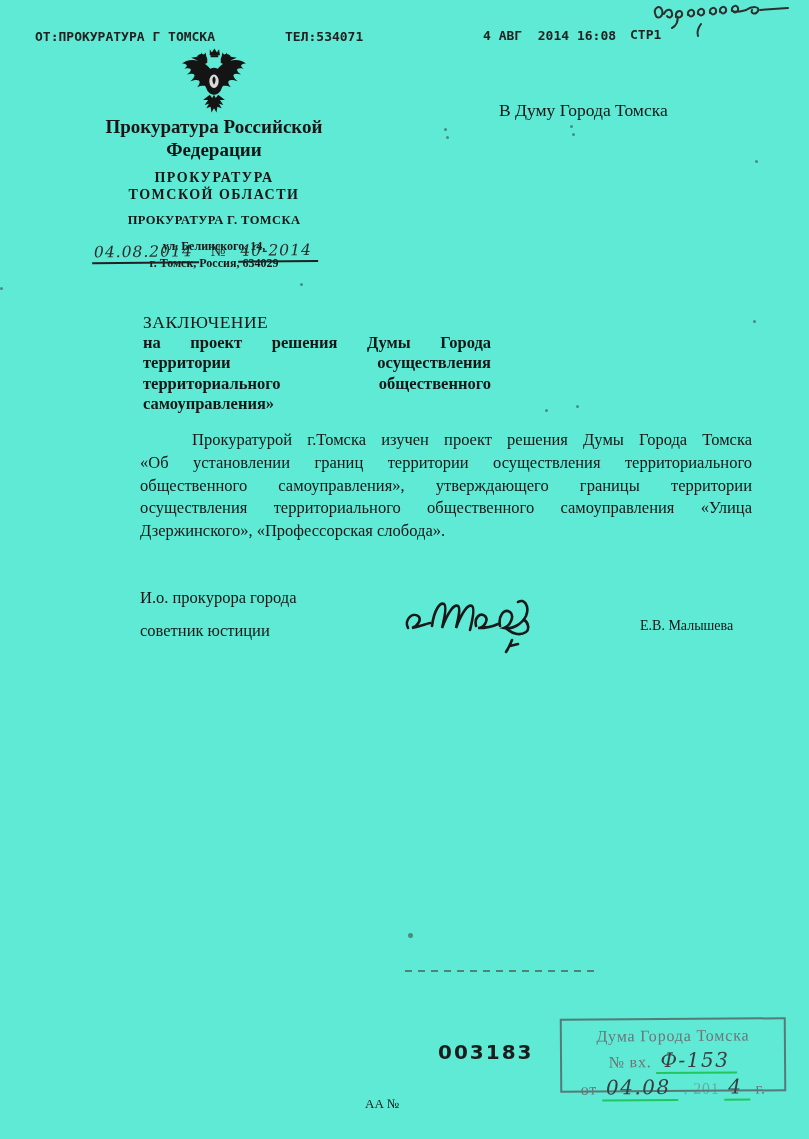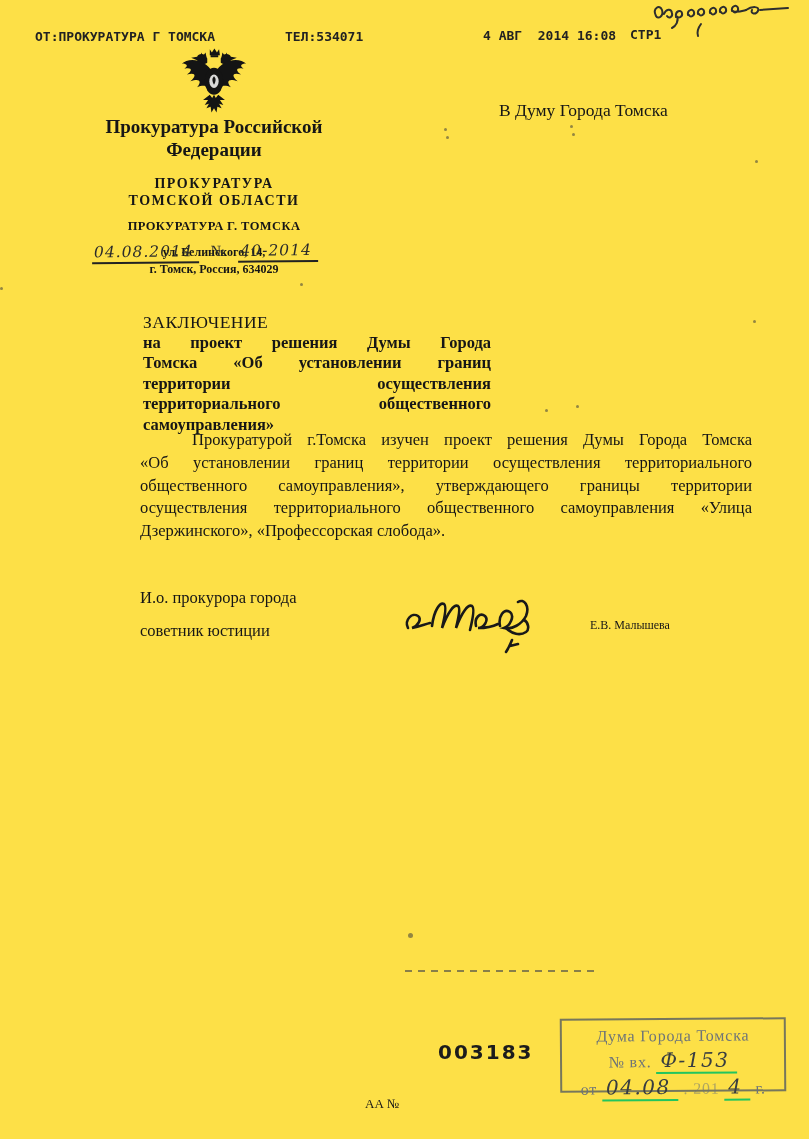--- a/index.html
+++ b/index.html
@@ -1,20 +1,20 @@
 <!DOCTYPE html>
 <html><head>
 <meta charset="utf-8">
 <style>
   html,body{margin:0;padding:0;background:#e8e8e8;}
   .page{
     position:relative;
     width:809px;height:1139px;
     margin:0 auto;
-    background:#fde047;
+    background:#5eead4;
     overflow:hidden;
     font-family:"Liberation Serif", serif;
     color:#161616;
   }
   
   .fax-header span{
     position:absolute;
     font-family:"DejaVu Sans Mono", monospace;
     font-size:13px;font-weight:bold;color:#222;
     white-space:pre;
@@ -26,21 +26,21 @@
   
   .note-svg{position:absolute;left:648px;top:2px;}
   
   .emblem{position:absolute;left:176px;top:46px;}
   
   .letterhead{
     position:absolute;left:98px;top:116px;width:232px;
     text-align:center;font-weight:bold;
   }
   .lh-org{font-size:19px;line-height:1.2;}
-  .lh-office{margin-top:13px;font-size:14px;letter-spacing:1.5px;line-height:1.25;text-align:center;}
+  .lh-office{margin-top:7px;font-size:14px;letter-spacing:1.5px;line-height:1.25;text-align:center;}
   .lh-dept{margin-top:9px;font-size:12.5px;letter-spacing:.4px;}
   .lh-addr{margin-top:10px;font-size:12px;line-height:1.45;}
   
   .regline{
     position:absolute;left:92px;top:242px;width:250px;
     font-family:"DejaVu Serif", serif;font-style:italic;
     font-size:15.5px;color:#2b2b2b;transform:rotate(-.6deg);
     letter-spacing:1px;white-space:nowrap;
   }
   .regline .u{border-bottom:2px solid #222;padding:0 6px 1px 2px;}
@@ -57,21 +57,21 @@
   .jline.last{text-align-last:left;-moz-text-align-last:left;}
   .title-block .jline{font-weight:600;}
   
   .body-block{position:absolute;left:140px;top:429px;width:612px;}
   .body-block .jline{line-height:1.38;}
   .indent{padding-left:52px;}
   .closing{margin-top:0;font-size:16.5px;line-height:1.38;}
   
   .sig-pos1{position:absolute;left:140px;top:588px;font-size:16.5px;}
   .sig-pos2{position:absolute;left:140px;top:621px;font-size:16.5px;}
-  .sig-name{position:absolute;left:590px;top:618px;font-size:12px;}
+  .sig-name{position:absolute;left:640px;top:618px;font-size:14px;}
   .sig-svg{position:absolute;left:402px;top:590px;}
   
   .dotline{
     position:absolute;left:405px;top:970px;width:190px;height:2px;
     background:repeating-linear-gradient(90deg,#4a4a4a 0 7px,transparent 7px 13px);
     opacity:.65;
   }
   .speck{position:absolute;background:#3d3d3d;border-radius:50%;opacity:.55;}
   
   .form-series{position:absolute;left:365px;top:1096px;font-size:13px;font-weight:normal;}
@@ -166,21 +166,20 @@
     <span class="u">04.08.2014</span>
     <span class="nz">№</span>
     <span class="u">40-2014</span>
   </div>
 
   <div class="addressee">В Думу Города Томска</div>
 
   <div class="title-block">
     <div class="doc-title">ЗАКЛЮЧЕНИЕ</div>
     <div class="jline">на проект решения Думы Города</div>
-    <div class="jline">Томска «Об установлении границ</div>
     <div class="jline">территории осуществления</div>
     <div class="jline">территориального общественного</div>
     <div class="jline last">самоуправления»</div>
   </div>
 
   <div class="body-block">
     <div class="jline indent">Прокуратурой г.Томска изучен проект решения Думы Города Томска</div>
     <div class="jline">«Об установлении границ территории осуществления территориального</div>
     <div class="jline">общественного самоуправления», утверждающего границы территории</div>
     <div class="jline">осуществления территориального общественного самоуправления «Улица</div>

